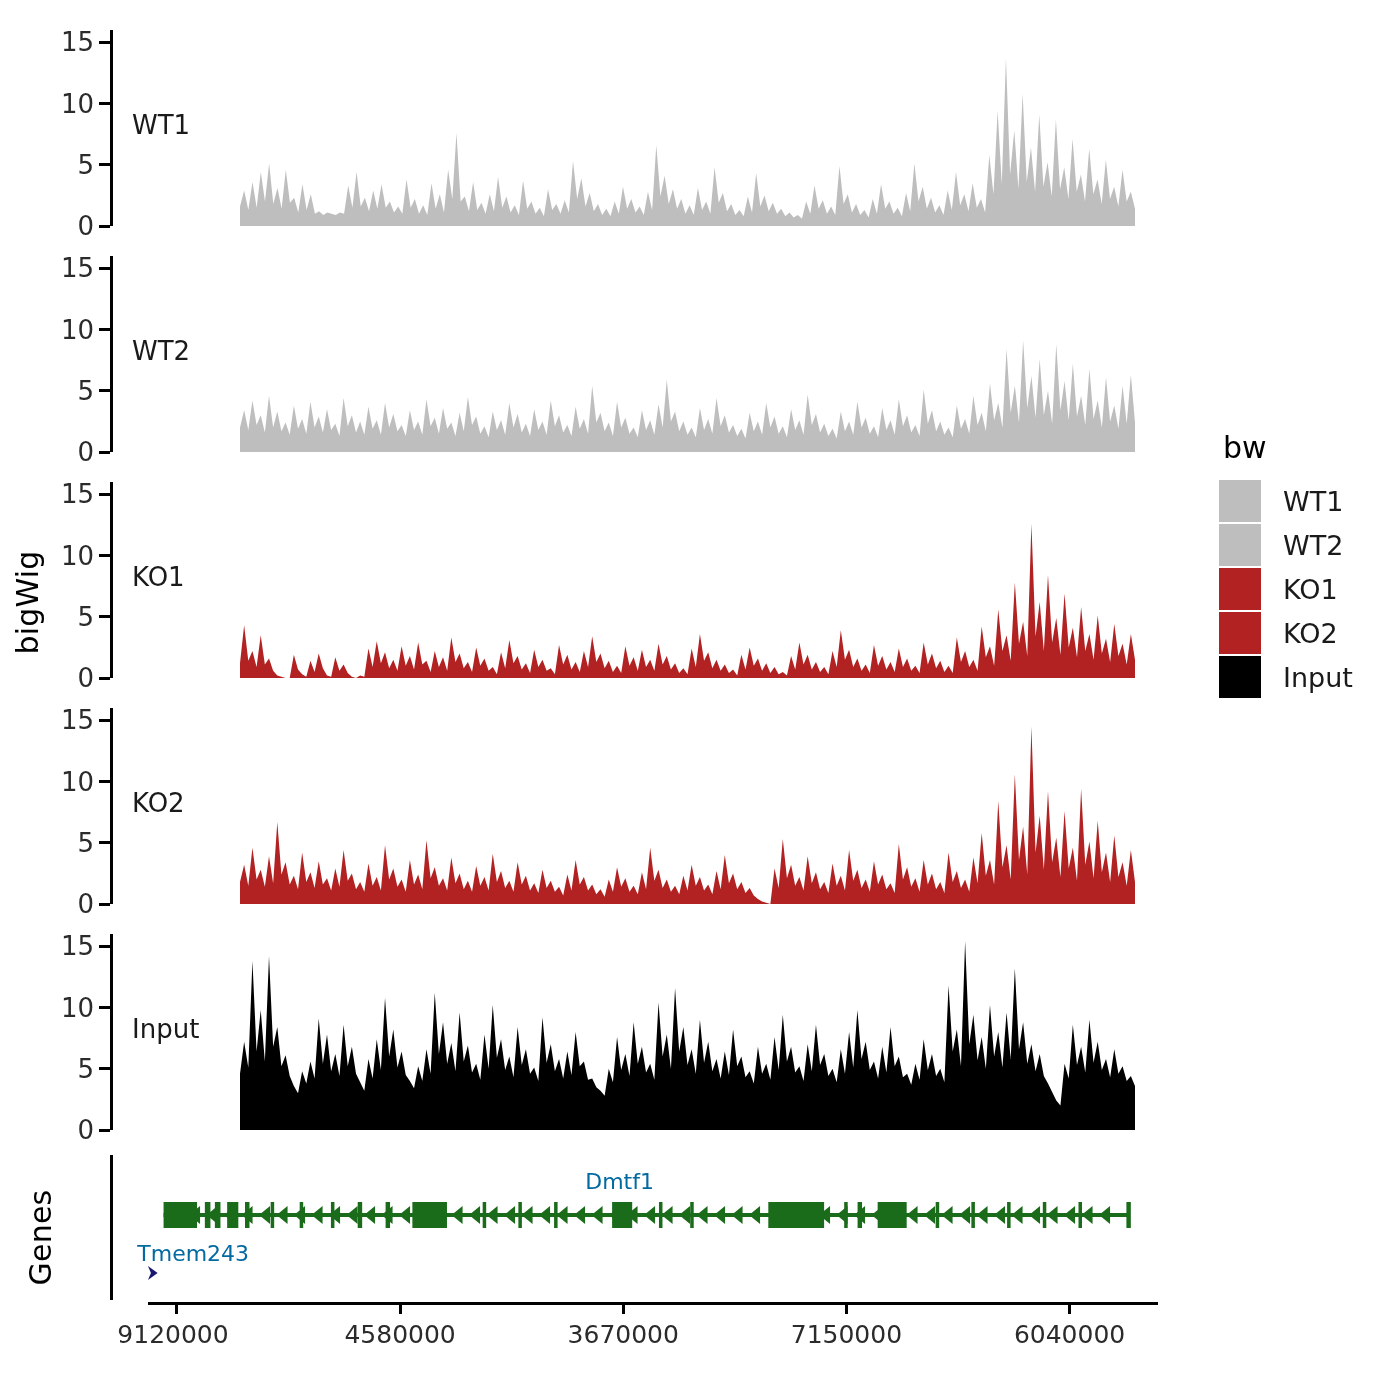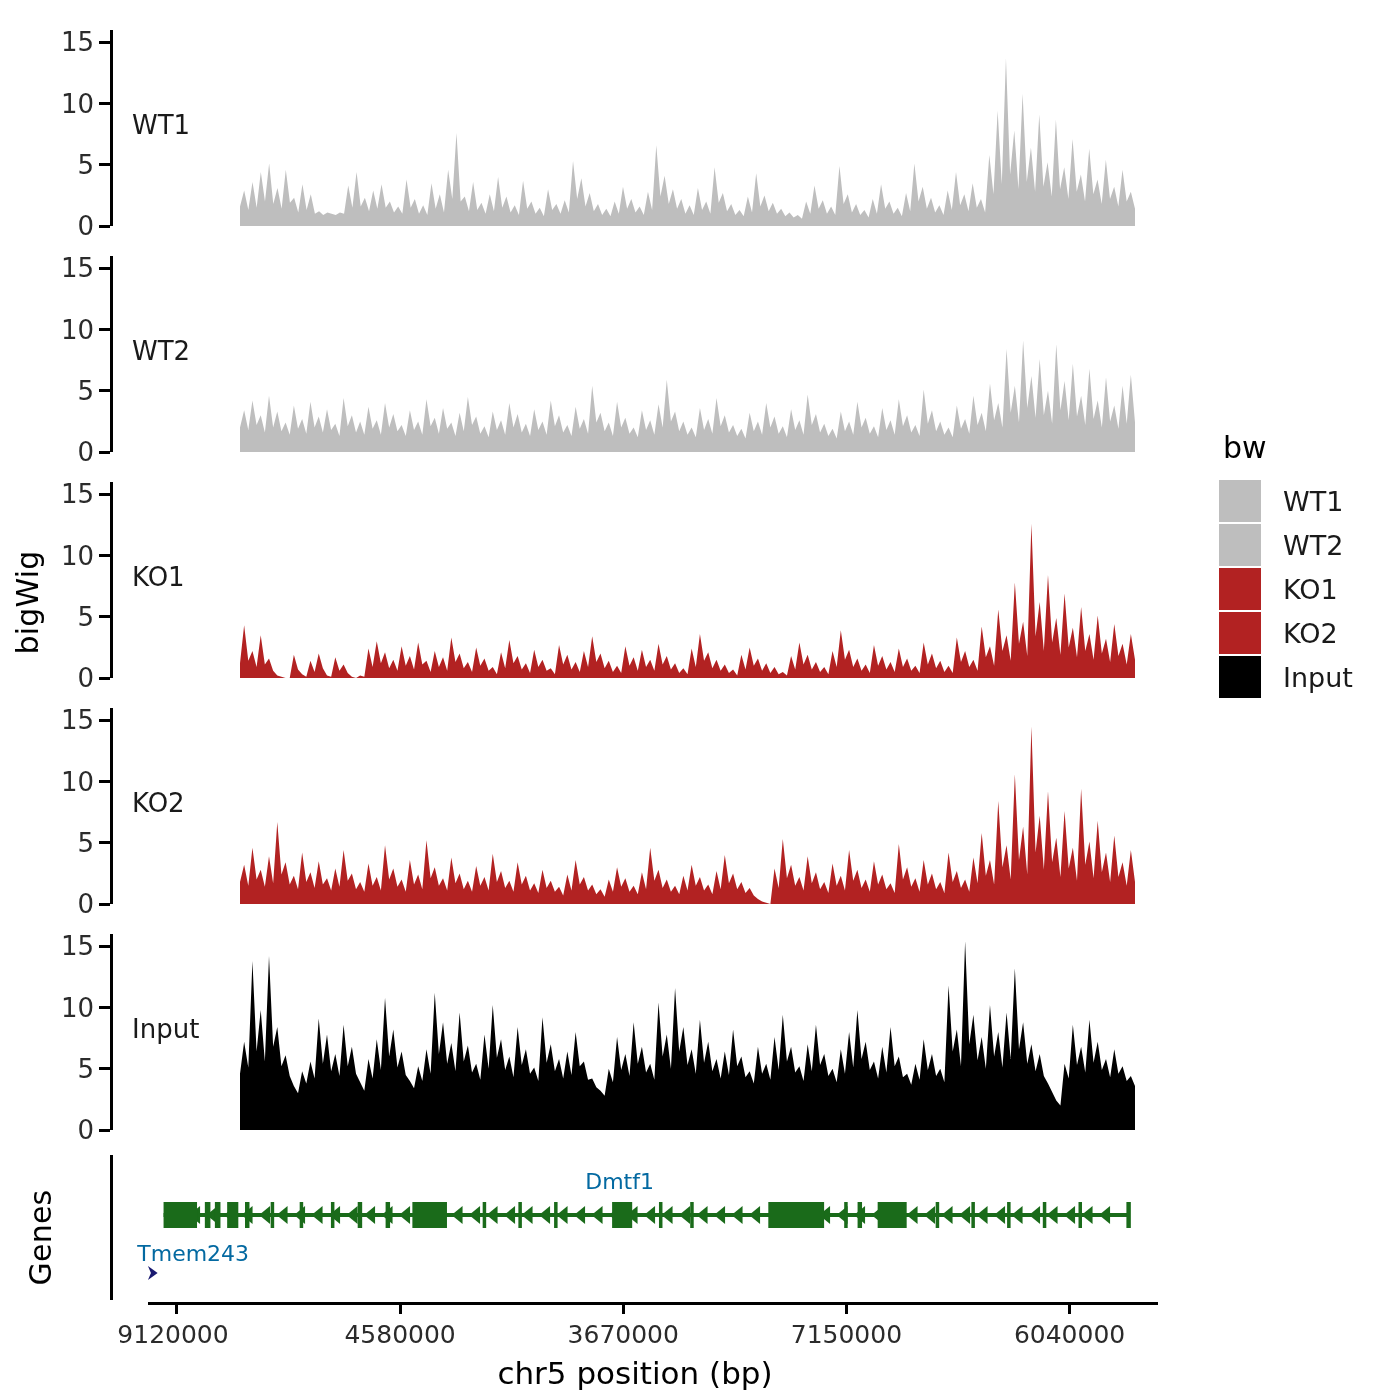--- a/index.html
+++ b/index.html
@@ -250,21 +250,20 @@
       <div class="xticklab" style="left: 173px;">9120000</div>
       <div class="xtick" style="left: 398.605px;"></div>
       <div class="xticklab" style="left: 400.105px;">4580000</div>
       <div class="xtick" style="left: 621.763px;"></div>
       <div class="xticklab" style="left: 623.263px;">3670000</div>
       <div class="xtick" style="left: 844.921px;"></div>
       <div class="xticklab" style="left: 846.421px;">7150000</div>
       <div class="xtick" style="left: 1068.08px;"></div>
       <div class="xticklab" style="left: 1069.58px;">6040000</div>
     </div>
-  <div id="xaxis-title">chr5 position (bp)</div>
 
   <div id="legend">
     <div id="legend-title">bw</div>
     <div id="legend-rows">
         <div class="legend-row">
           <div class="legend-key" style="background: rgb(190, 190, 190);"></div>
           <div class="legend-lab">WT1</div>
         </div>
         <div class="legend-row">
           <div class="legend-key" style="background: rgb(190, 190, 190);"></div>

